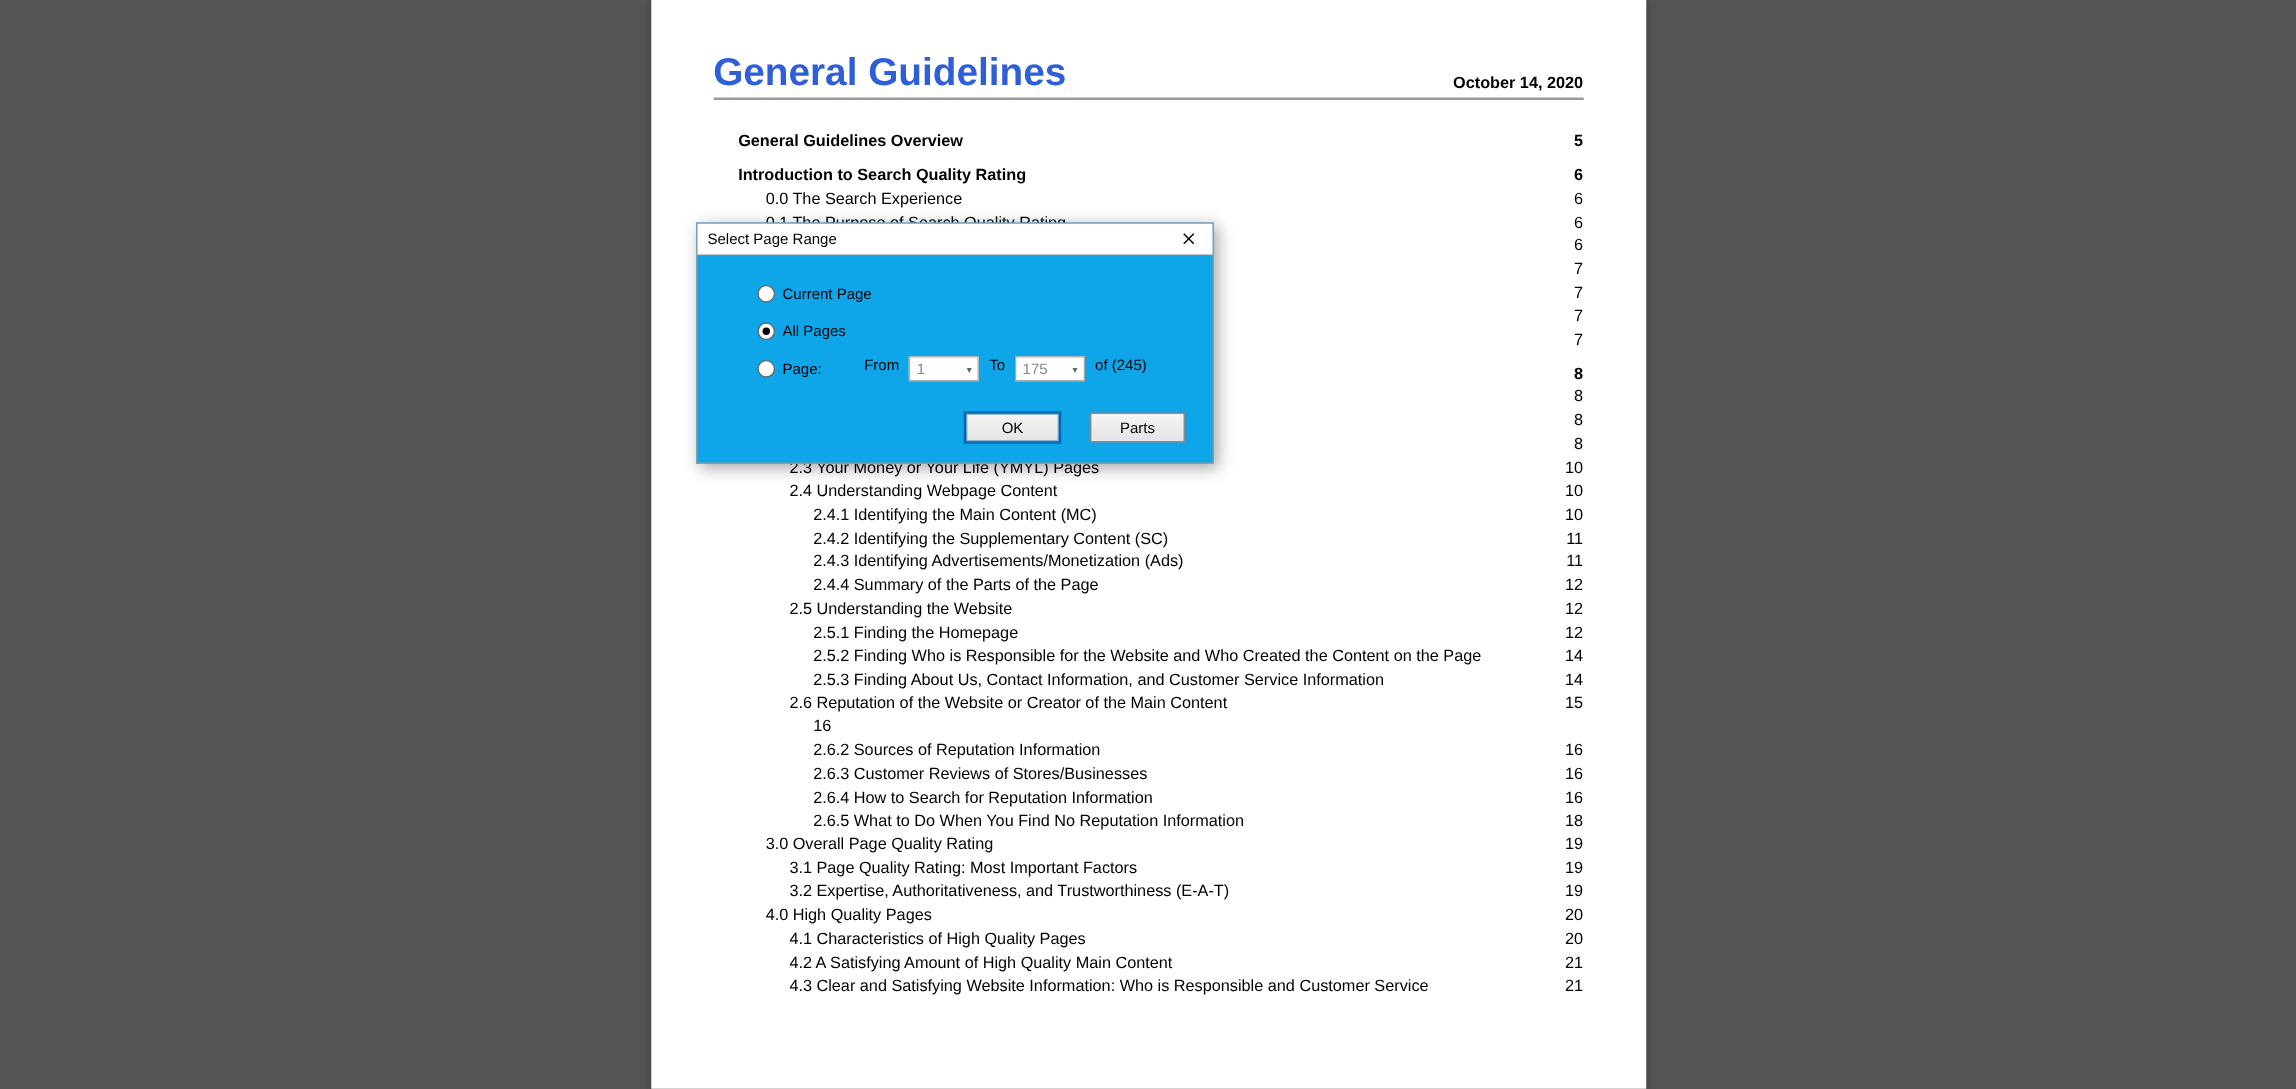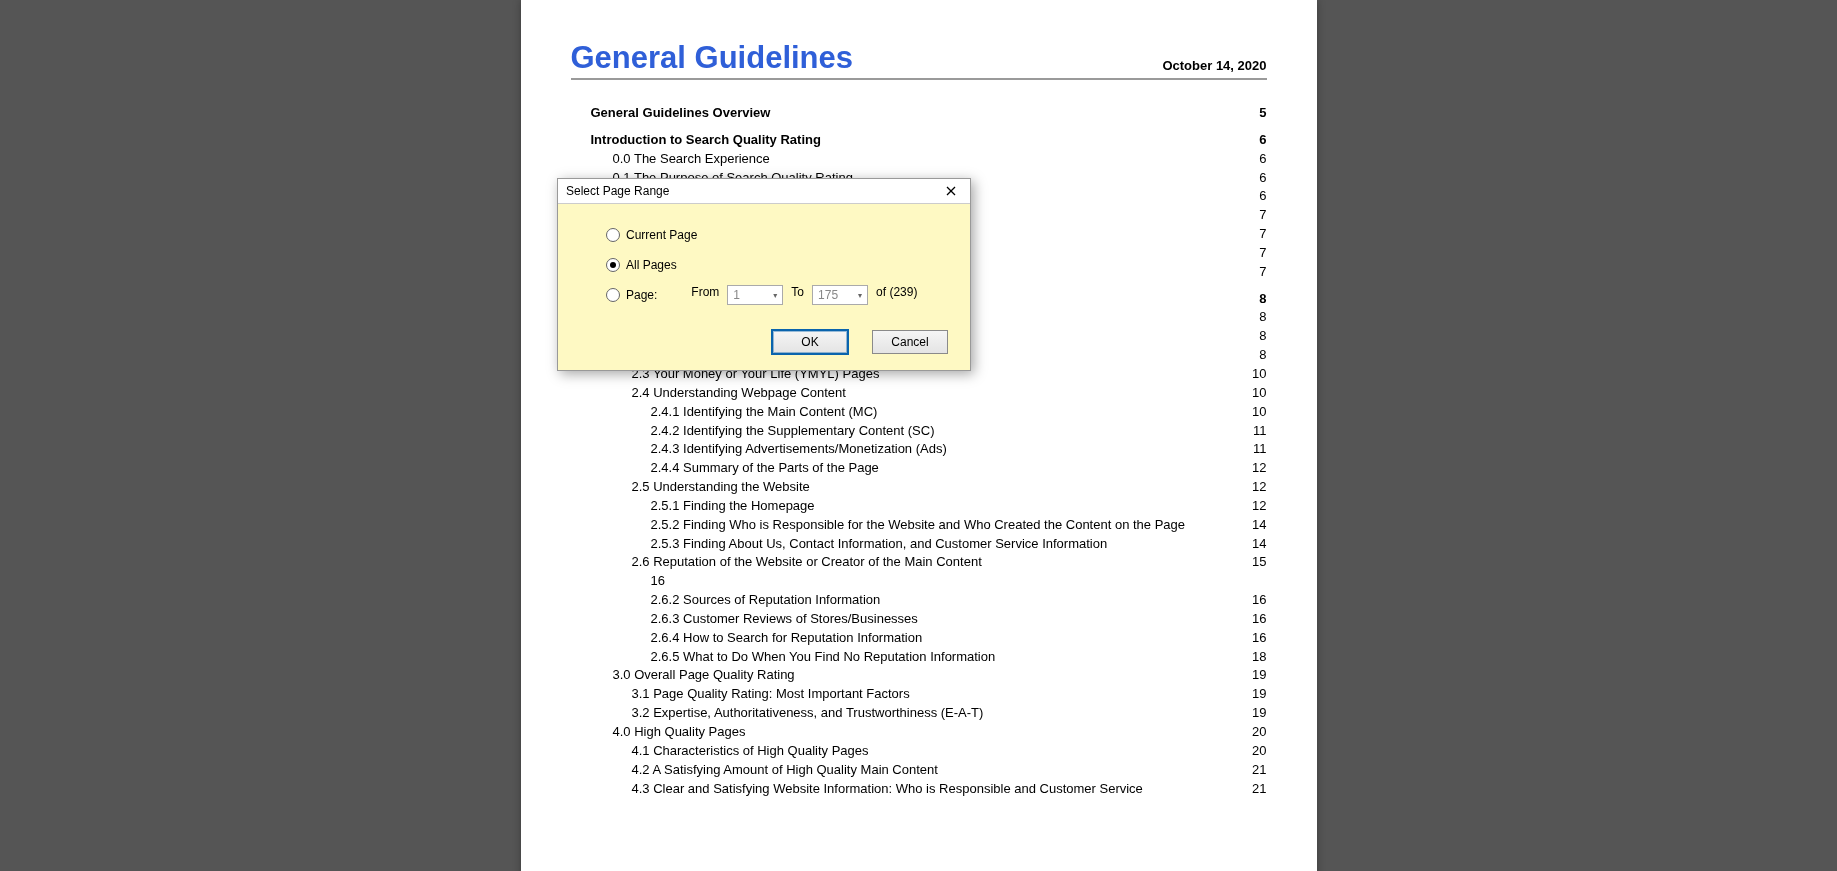--- a/index.html
+++ b/index.html
@@ -60,21 +60,21 @@
   .ind3 { padding-left: 60px; font-weight: normal; }
   .pg  { font-weight: inherit; }
   .section-row .pg { font-weight: bold; }
 
   
   .dialog {
     position: absolute;
     top: 178px;
     left: 557px;
     width: 412px;
-    background: #fef9c3;
+    background: #0ea5e9;
     border: 1px solid #999;
     box-shadow: 3px 3px 12px rgba(0,0,0,0.35);
     z-index: 100;
     font-family: "Segoe UI", Tahoma, Arial, sans-serif;
     font-size: 12px;
   }
   .dialog-titlebar {
     background: #ffffff;
     height: 24px;
     display: flex;
@@ -357,21 +357,21 @@
         <span>From</span>
         <span class="combo">
           <span>1</span>
           <span class="combo-arrow">▾</span>
         </span>
         <span>To</span>
         <span class="combo">
           <span>175</span>
           <span class="combo-arrow">▾</span>
         </span>
-        <span>of (239)</span>
+        <span>of (245)</span>
       </span>
     </div>
   </div>
   <div class="dialog-buttons">
     <div class="dlg-btn primary">OK</div>
-    <div class="dlg-btn">Cancel</div>
+    <div class="dlg-btn">Parts</div>
   </div>
 </div>
 
 </body></html>

